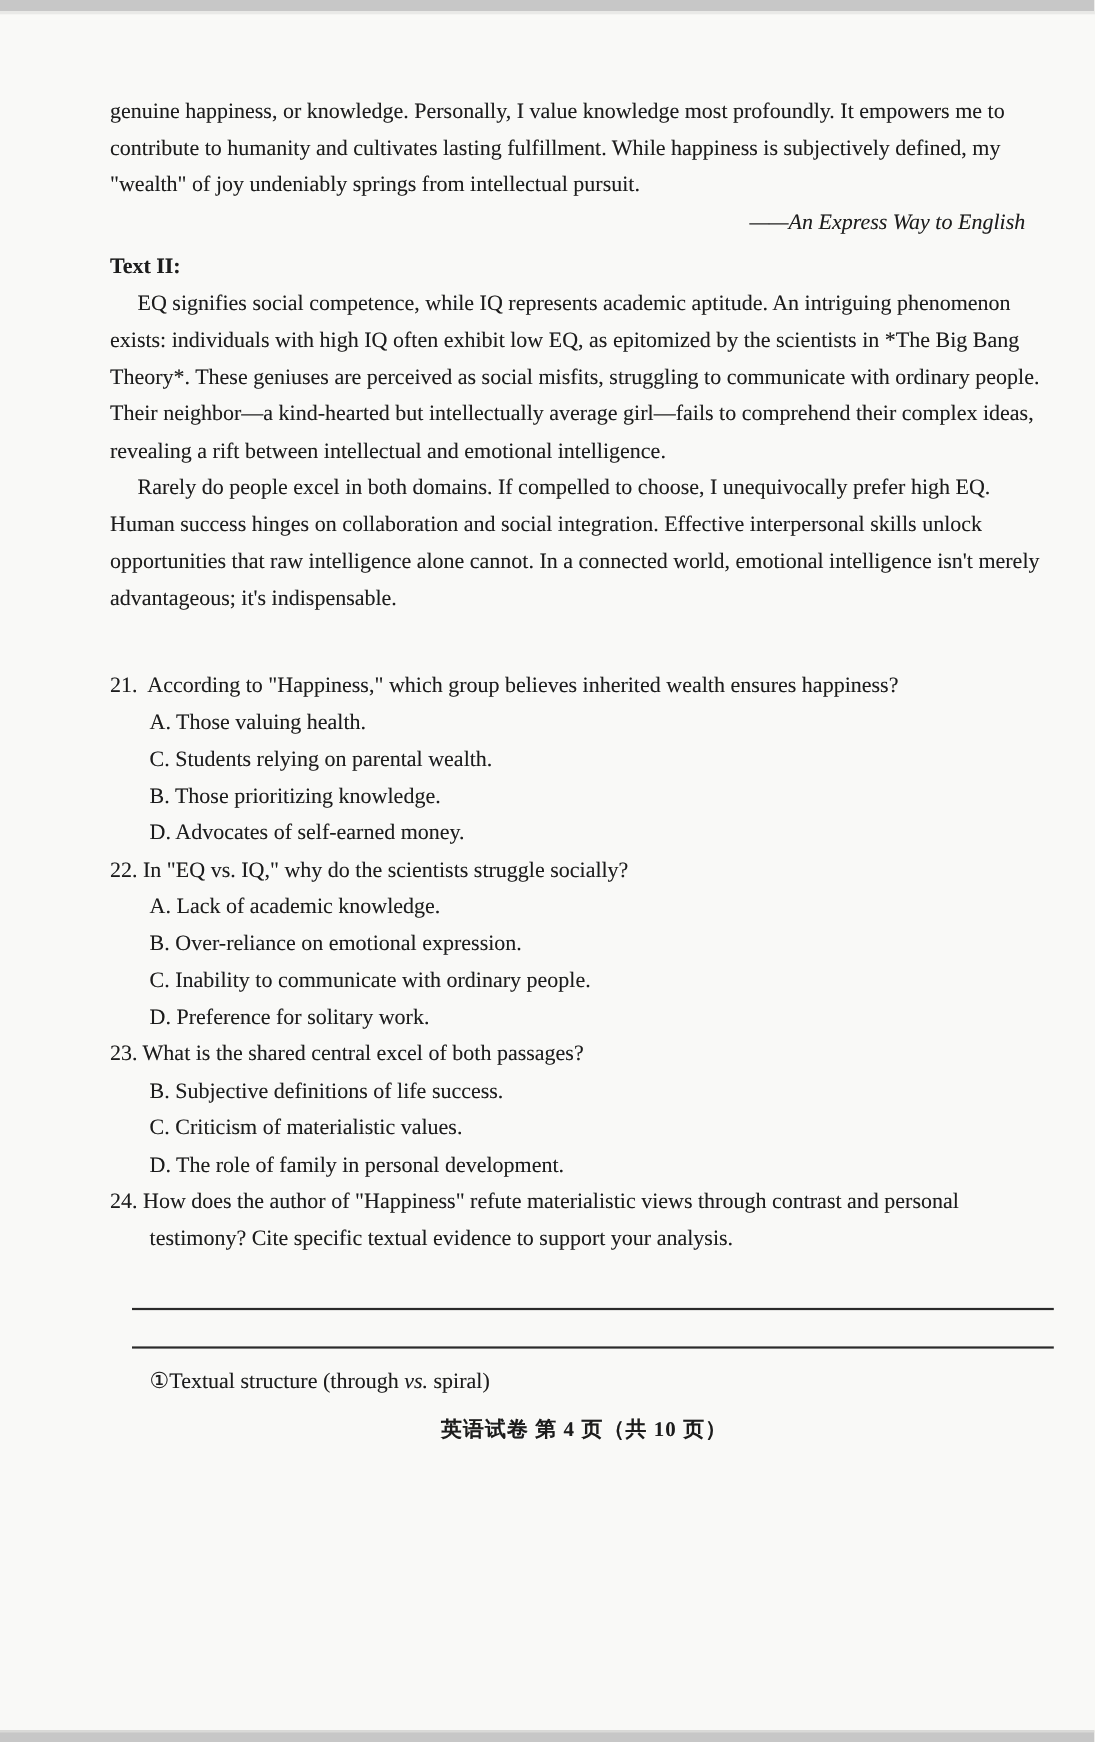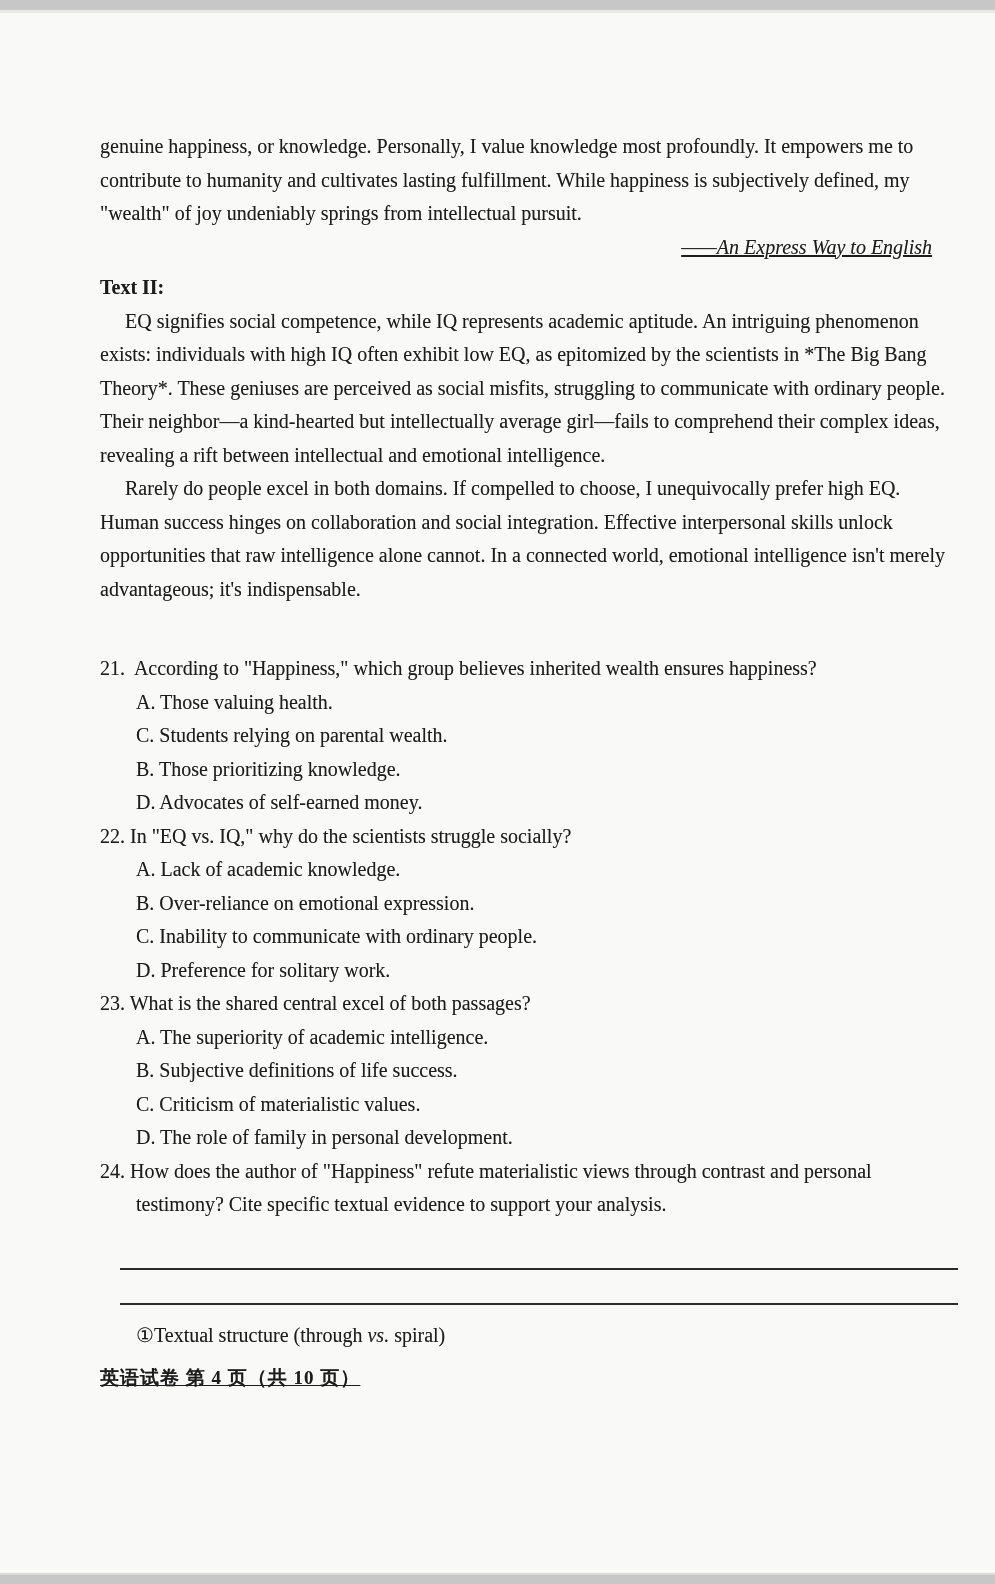--- a/index.html
+++ b/index.html
@@ -32,36 +32,35 @@
     border-top: 2px solid #dadad8;
   }
   .sheet {
     position: absolute;
     top: 13px;
     left: 0;
     width: 995px;
     height: 1571px;
     background: #f9f9f7;
     box-sizing: border-box;
-    padding: 117px 33px 0 100px;
+    padding: 72px 33px 0 100px;
     font-size: 20px;
     line-height: 33.5px;
     text-shadow: 0 0 0.6px rgba(25,25,25,0.35);
   }
   .para {
     margin: 0;
   }
   .para.indent {
     text-indent: 25px;
   }
   .attribution {
     text-align: right;
     font-style: italic;
     margin: 0 30px 7px 0;
-    text-decoration: underline;
   }
   .section-heading {
     font-weight: bold;
     margin: 0;
   }
   .questions {
     margin-top: 46px;
   }
   .q-line {
     padding-left: 36px;
@@ -77,25 +76,24 @@
   .answer-line {
     margin-left: 20px;
     width: 838px;
     border-bottom: 2px solid #2b2b2b;
   }
   .answer-line.first { height: 46px; }
   .answer-line.second { height: 33px; }
   .q25-block { margin-top: 14px; }
   .footer {
     margin-top: 9px;
-    text-align: left;
+    text-align: center;
     font-size: 19px;
     font-weight: 600;
     letter-spacing: 1px;
-    text-decoration: underline;
   }
   em { font-style: italic; }
 </style>
 </head>
 <body>
 
 <div class="edge-bar top"></div>
 
 <div class="sheet">
 
@@ -122,21 +120,20 @@
     <div>
       <div class="q-line"><span>22. </span><span>In "EQ vs. IQ," why do the scientists struggle socially?</span></div>
       <div class="q-option">A. Lack of academic knowledge.</div>
       <div class="q-option">B. Over-reliance on emotional expression.</div>
       <div class="q-option">C. Inability to communicate with ordinary people.</div>
       <div class="q-option">D. Preference for solitary work.</div>
     </div>
 
     <div>
       <div class="q-line"><span>23. </span><span>What is the shared central excel of both passages?</span></div>
-      <div class="q-option">A. The superiority of academic intelligence.</div>
       <div class="q-option">B. Subjective definitions of life success.</div>
       <div class="q-option">C. Criticism of materialistic values.</div>
       <div class="q-option">D. The role of family in personal development.</div>
     </div>
 
     <div>
       <div class="q-line"><span>24. </span><span>How does the author of "Happiness" refute materialistic views through contrast and personal testimony? Cite specific textual evidence to support your analysis.</span></div>
       <div class="answer-line first"></div>
       <div class="answer-line second"></div>
     </div>

